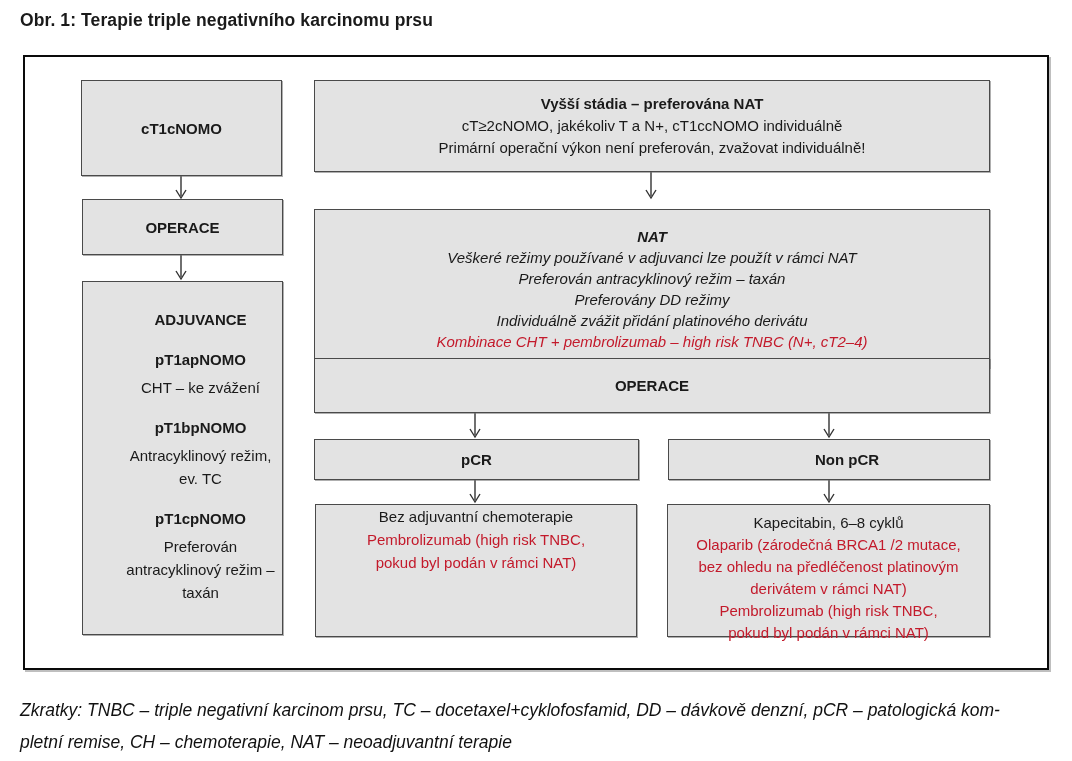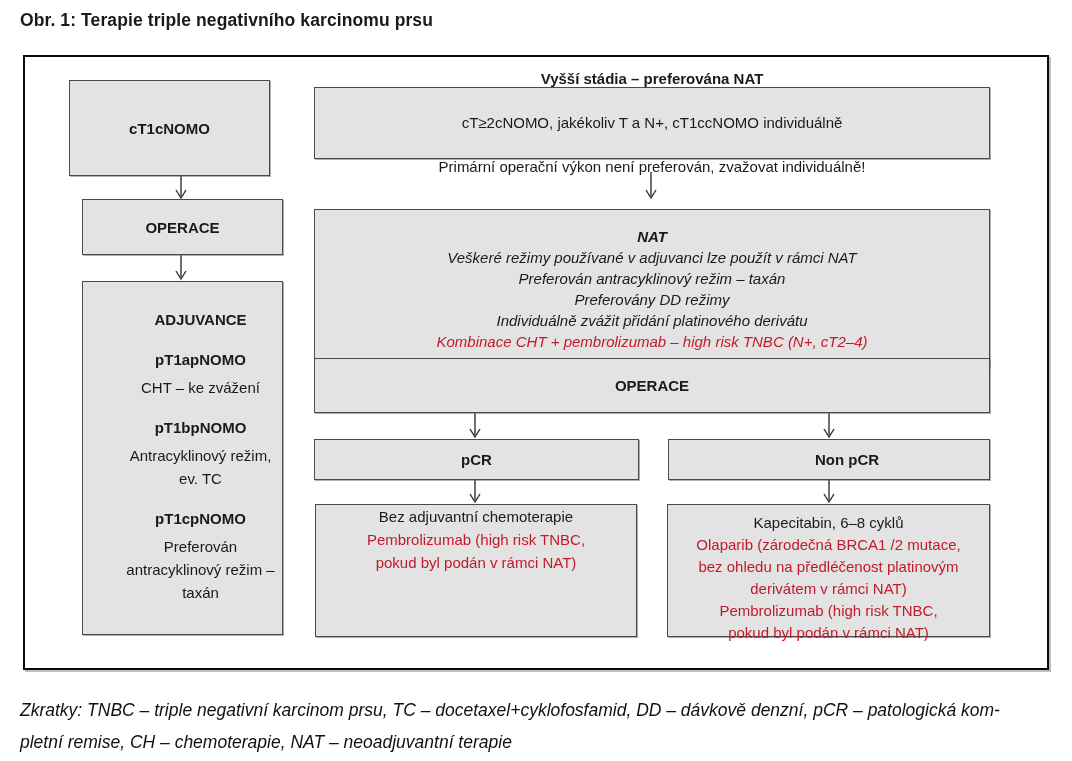--- a/index.html
+++ b/index.html
@@ -31,27 +31,27 @@
   .box{
     position:absolute;box-sizing:border-box;
     background:var(--box-fill);
     border:1px solid var(--box-border);
     box-shadow:1px 1px 0 rgba(110,110,110,0.55);
     display:flex;flex-direction:column;align-items:center;justify-content:center;
     text-align:center;font-size:15px;line-height:21px;color:var(--text);
   }
   .bold{font-weight:bold;}
   .red{color:var(--red);}
-  .box-stage{left:44px;top:23px;width:201px;height:96px;}
+  .box-stage{left:56px;top:23px;width:201px;height:96px;}
   .box-operace-l{left:57px;top:142px;width:201px;height:56px;}
   .box-adjuvance{left:57px;top:224px;width:201px;height:354px;justify-content:flex-start;line-height:23px;padding-left:36px;}
   .adj-title{margin-top:26px;}
   .adj-group{margin-top:17px;}
   .adj-group .bold{margin-bottom:5px;}
-  .box-higher{left:289px;top:30px;width:676px;height:72px;line-height:22px;gap:22px;}
+  .box-higher{left:289px;top:23px;width:676px;height:92px;line-height:22px;}
   .box-nat{left:289px;top:152px;width:676px;height:159px;line-height:21px;font-style:italic;}
   .box-operace-r{left:289px;top:301px;width:676px;height:55px;}
   .box-pcr{left:289px;top:382px;width:325px;height:41px;}
   .box-nonpcr{left:643px;top:382px;width:322px;height:41px;padding-left:36px;}
   .box-res-l{left:290px;top:447px;width:322px;height:133px;justify-content:flex-start;line-height:23px;}
   .box-res-r{left:642px;top:447px;width:323px;height:133px;justify-content:space-between;padding-top:7px;line-height:22px;}
   .legend{
     position:absolute;left:20px;top:694px;width:1035px;
     font-size:17.5px;font-style:italic;line-height:32px;color:#111;
   }

